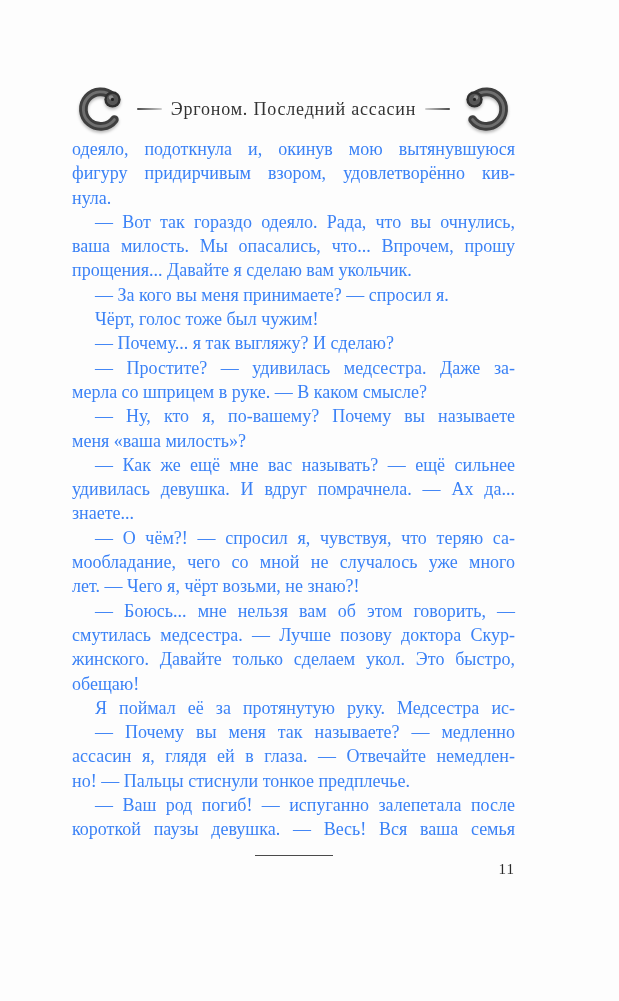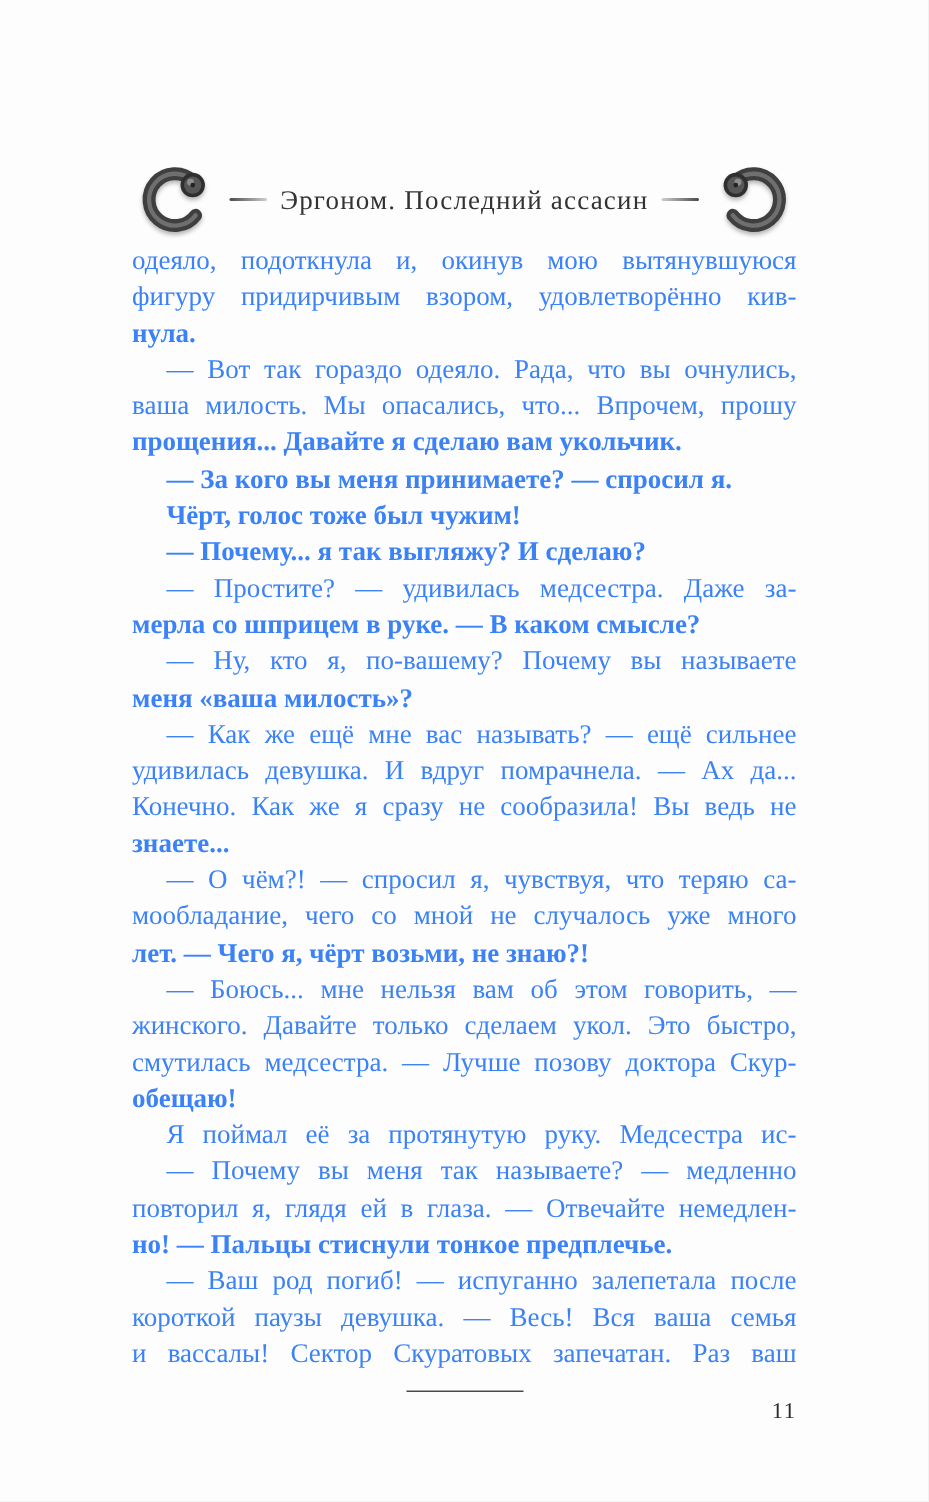--- a/index.html
+++ b/index.html
@@ -11,24 +11,23 @@
   .page {
     position: relative;
     width: 619px;
     height: 1001px;
     margin: 0 auto;
     background: #fdfdfd;
     overflow: hidden;
   }
   .content {
     position: absolute;
-    left: 88px;
+    left: 72px;
     top: 0;
     width: 443px;
-    margin-top: 24px;
   }
   
   .running-head {
     margin-top: 84px;
     height: 50px;
     display: flex;
     align-items: center;
   }
   .ornament { flex: 0 0 auto; line-height: 0; filter: drop-shadow(0 2px 1.5px rgba(0,0,0,0.28)); }
   .ornament.right svg { transform: scaleX(-1); }
@@ -55,21 +54,21 @@
     font-size: 18px;
     line-height: 24.3px;
     color: #3b82f6;
   }
   .line {
     text-align: justify;
     text-align-last: justify;
     white-space: normal;
   }
   .line.indent { text-indent: 23px; }
-  .line.lastline { text-align-last: left; font-weight: bold; }
+  .line.lastline { text-align-last: left; }
   
   .page-footer { margin-top: 13px; text-align: right; }
   .footer-rule {
     width: 78px;
     height: 1px;
     margin: 0 auto;
     background: #4a4a4a;
   }
   .page-number {
     margin-top: 5px;
@@ -119,36 +118,34 @@
         <div class="line lastline">прощения... Давайте я сделаю вам укольчик.</div>
         <div class="line indent lastline">— За кого вы меня принимаете? — спросил я.</div>
         <div class="line indent lastline">Чёрт, голос тоже был чужим!</div>
         <div class="line indent lastline">— Почему... я так выгляжу? И сделаю?</div>
         <div class="line indent">— Простите? — удивилась медсестра. Даже за-</div>
         <div class="line lastline">мерла со шприцем в руке. — В каком смысле?</div>
         <div class="line indent">— Ну, кто я, по-вашему? Почему вы называете</div>
         <div class="line lastline">меня «ваша милость»?</div>
         <div class="line indent">— Как же ещё мне вас называть? — ещё сильнее</div>
         <div class="line">удивилась девушка. И вдруг помрачнела. — Ах да...</div>
-        <div class="line">Конечно. Как же я сразу не сообразила! Вы ведь не</div>
         <div class="line lastline">знаете...</div>
         <div class="line indent">— О чём?! — спросил я, чувствуя, что теряю са-</div>
         <div class="line">мообладание, чего со мной не случалось уже много</div>
         <div class="line lastline">лет. — Чего я, чёрт возьми, не знаю?!</div>
         <div class="line indent">— Боюсь... мне нельзя вам об этом говорить, —</div>
+        <div class="line">смутилась медсестра. — Лучше позову доктора Скур-</div>
         <div class="line">жинского. Давайте только сделаем укол. Это быстро,</div>
-        <div class="line">смутилась медсестра. — Лучше позову доктора Скур-</div>
         <div class="line lastline">обещаю!</div>
         <div class="line indent">Я поймал её за протянутую руку. Медсестра ис-</div>
         <div class="line indent">— Почему вы меня так называете? — медленно</div>
-        <div class="line">повторил я, глядя ей в глаза. — Отвечайте немедлен-</div>
+        <div class="line">ассасин я, глядя ей в глаза. — Отвечайте немедлен-</div>
         <div class="line lastline">но! — Пальцы стиснули тонкое предплечье.</div>
         <div class="line indent">— Ваш род погиб! — испуганно залепетала после</div>
         <div class="line">короткой паузы девушка. — Весь! Вся ваша семья</div>
-        <div class="line">и вассалы! Сектор Скуратовых запечатан. Раз ваш</div>
       </main>
 
     <footer class="page-footer">
       <div class="footer-rule"></div>
       <div class="page-number">11</div>
     </footer>
 
   </div>
 </div>
 

